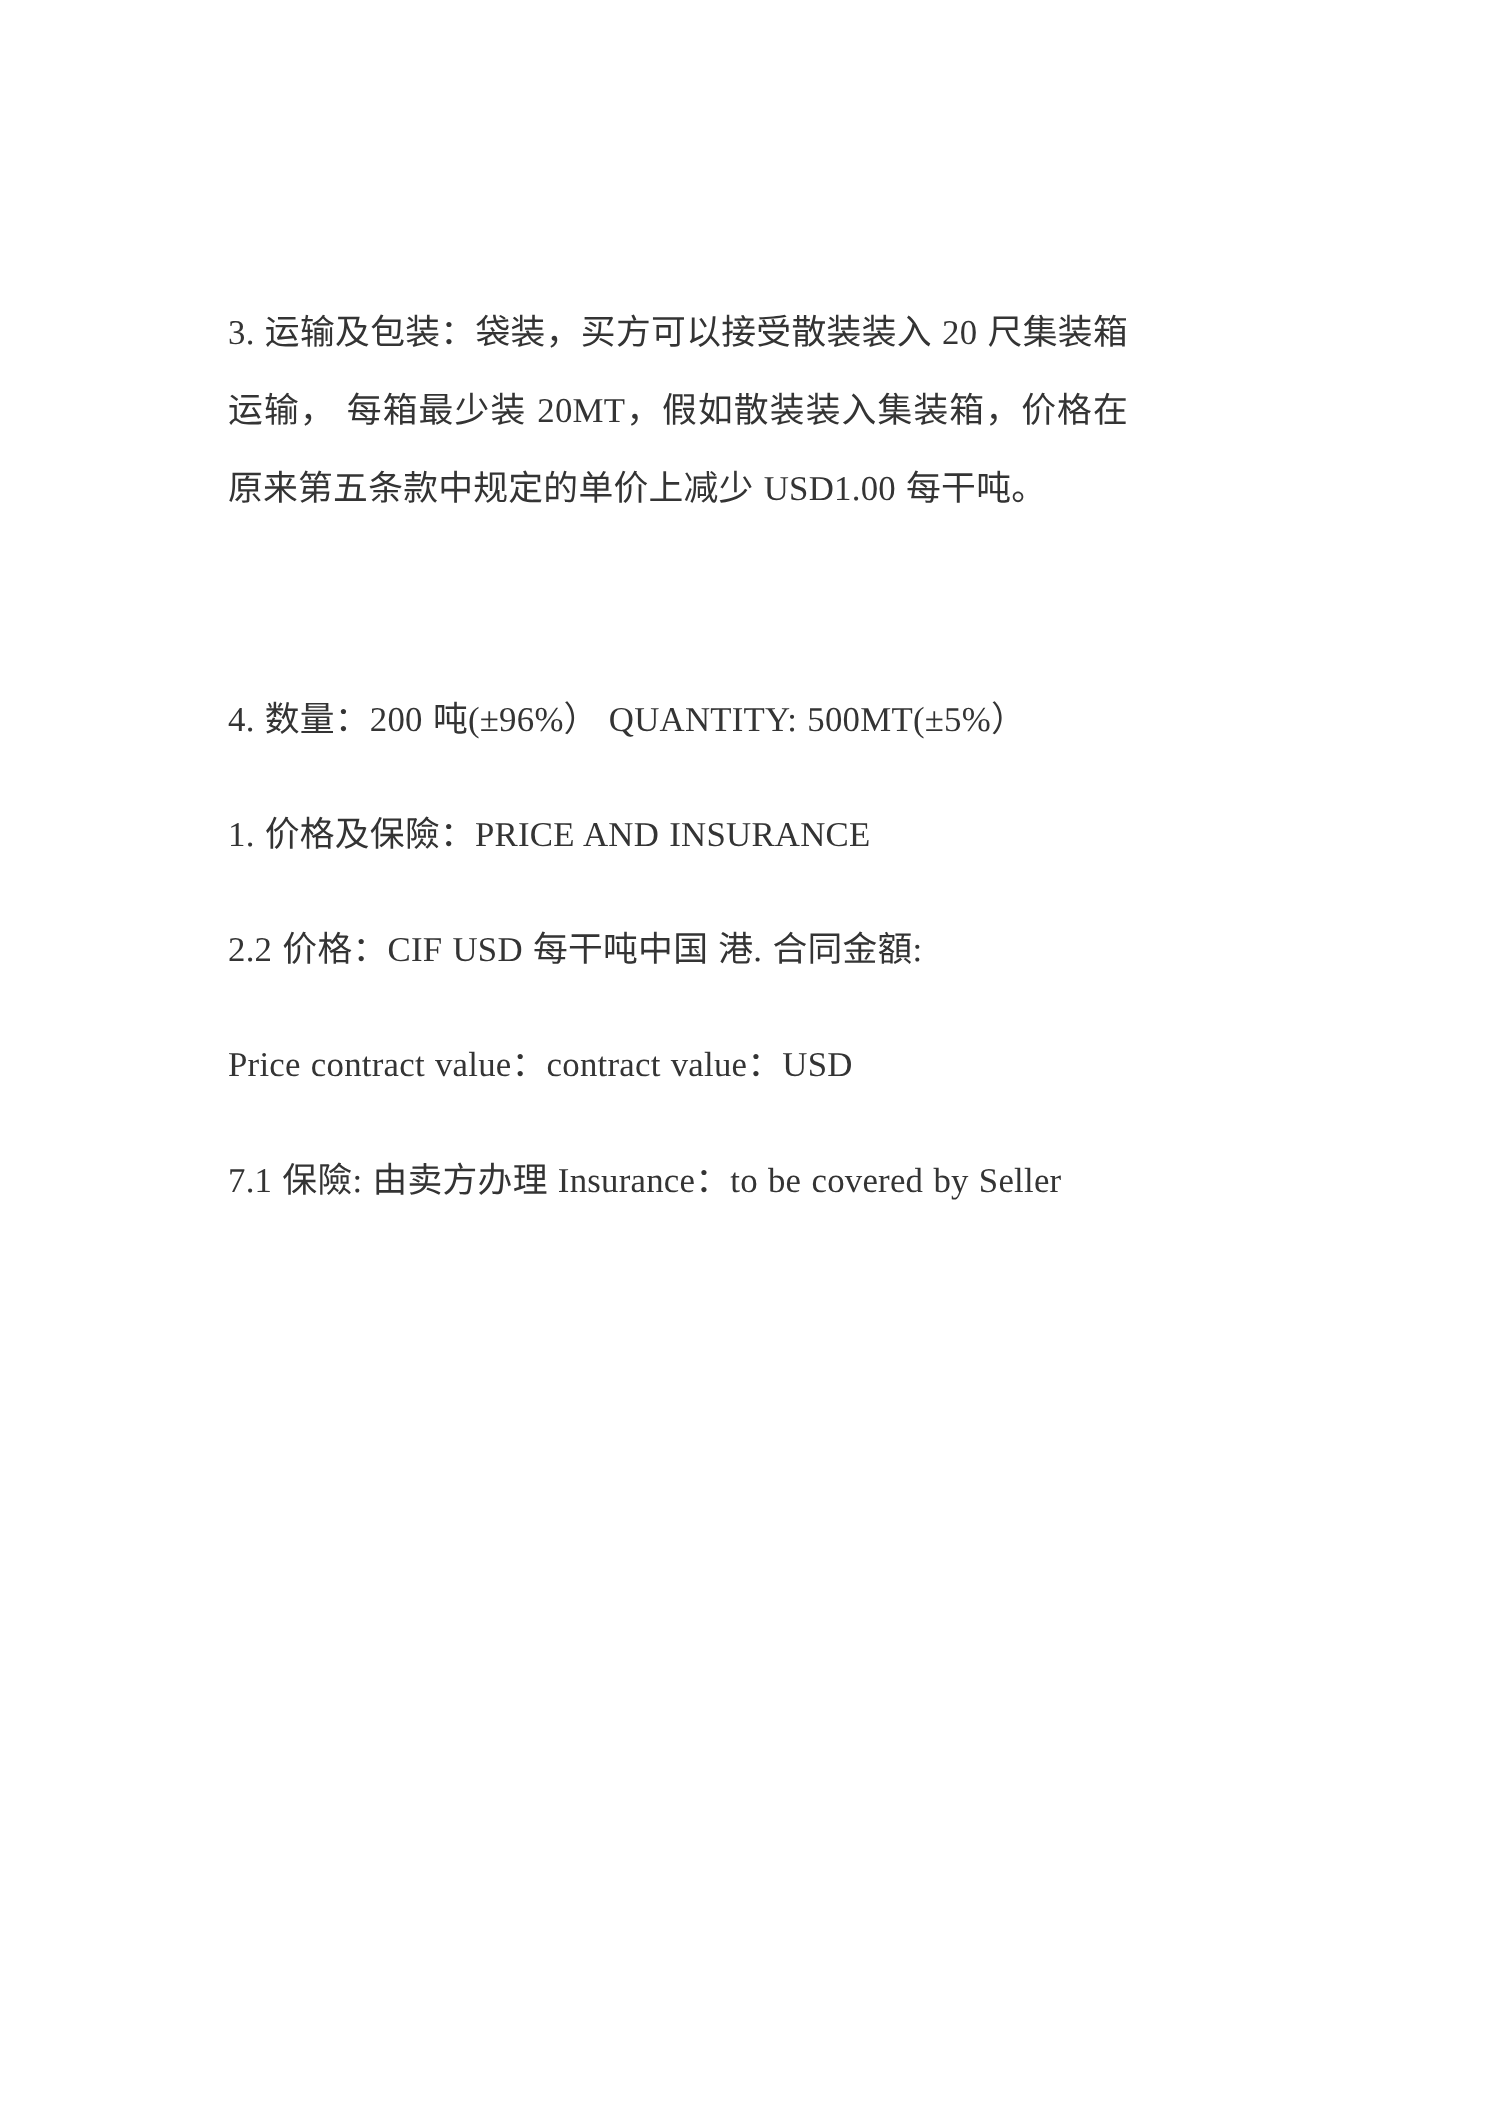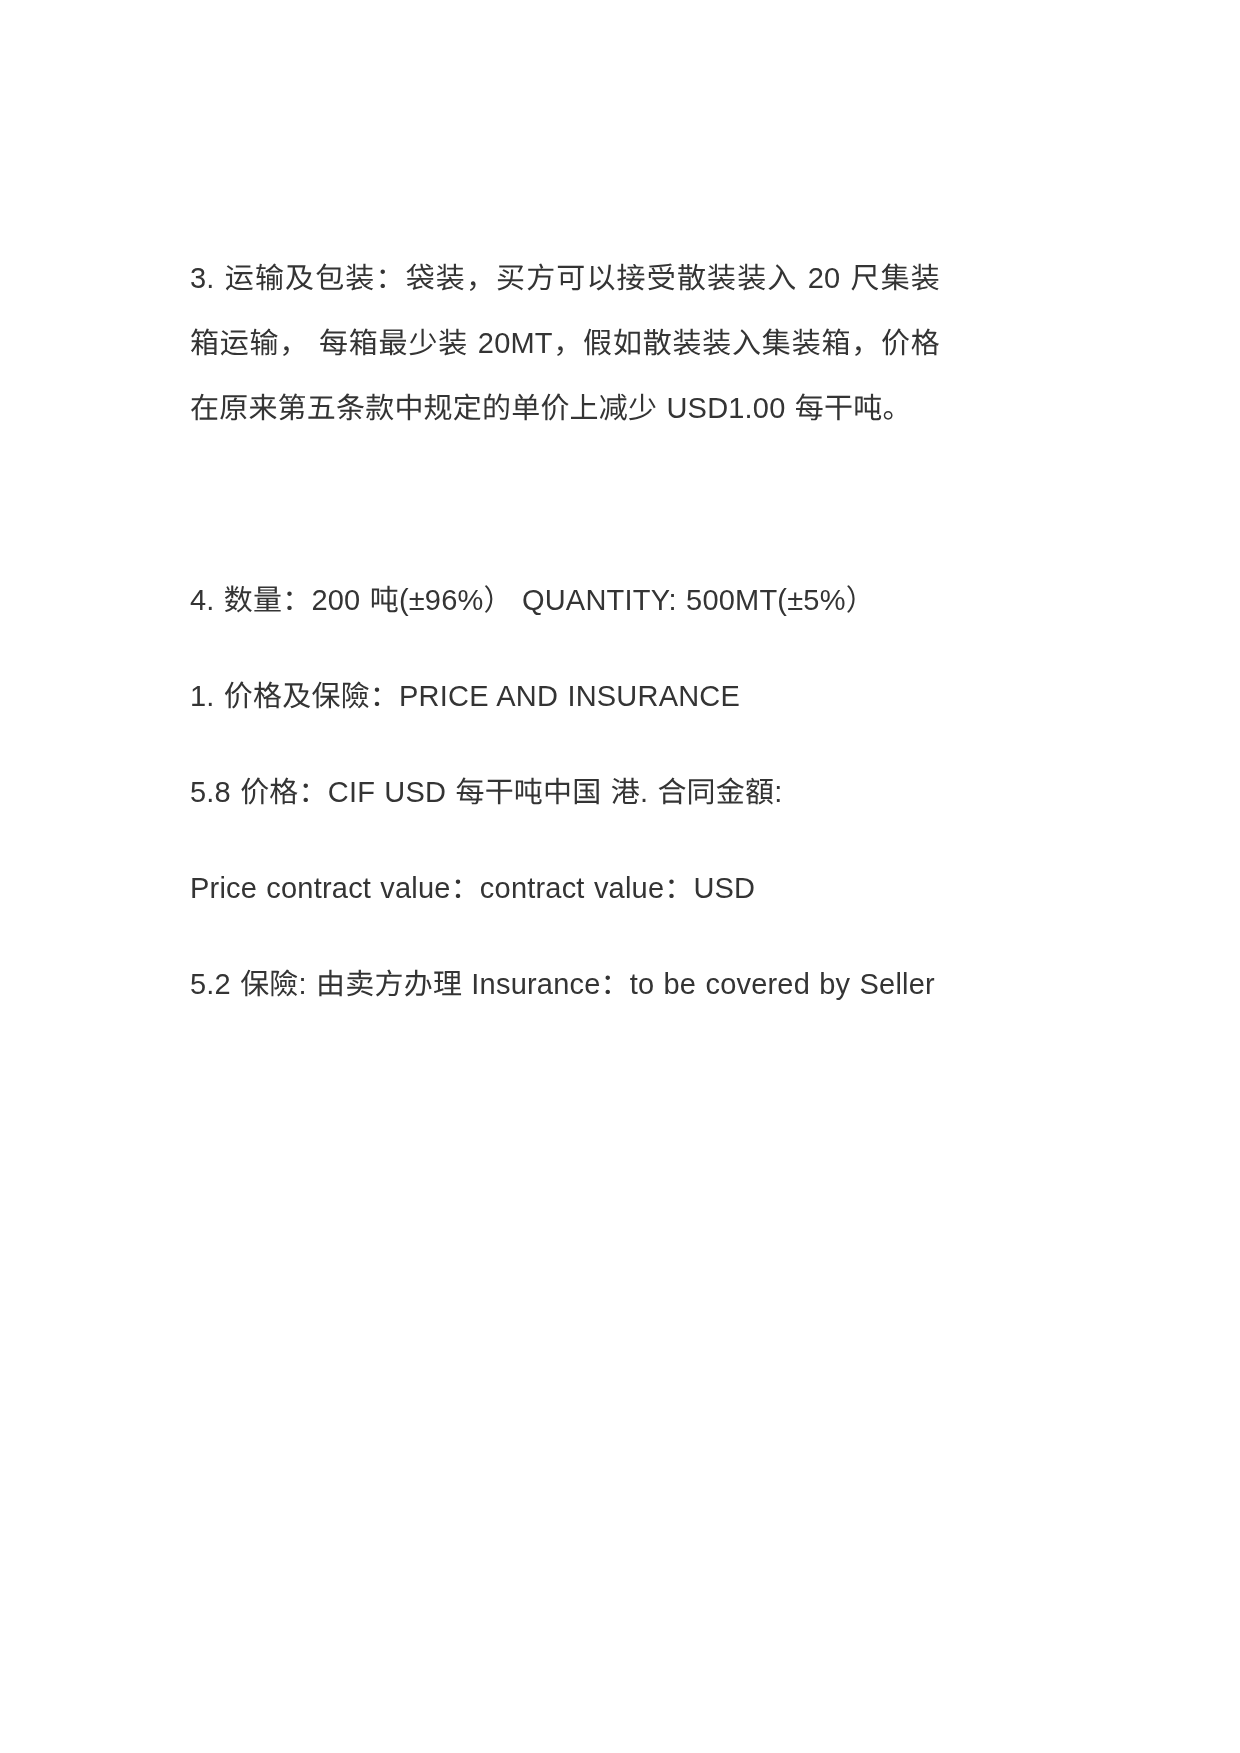--- a/index.html
+++ b/index.html
@@ -12,20 +12,21 @@
     height: 1753px;
     overflow: hidden;
     font-family: "Liberation Sans", "DejaVu Sans", sans-serif;
   }
   .page {
     box-sizing: border-box;
     width: 1020px;
     height: 1753px;
     background: #ffffff;
     padding: 246px 80px 0 190px;
+    font-family: Liberation Serif, serif;
   }
   .page p {
     margin: 0 0 31px 0;
     font-size: 29px;
     line-height: 65px;
     color: #343434;
     text-align: justify;
     letter-spacing: 0.2px;
     word-spacing: 1px;
   }
@@ -40,20 +41,20 @@
 
   <p>3. 运输及包装：袋装，买方可以接受散装装入 20 尺集装箱运输， 每箱最少装 20MT，假如散装装入集装箱，价格在原来第五条款中规定的单价上减少 USD1.00 每干吨。</p>
 
 
   <div class="blank-line"></div>
 
   <p>4. 数量：200 吨(±96%） QUANTITY: 500MT(±5%）</p>
 
   <p>1. 价格及保險：PRICE AND INSURANCE</p>
 
-  <p>5.8 价格：CIF USD 每干吨中国 港. 合同金額:</p>
+  <p>2.2 价格：CIF USD 每干吨中国 港. 合同金額:</p>
 
 
   <p>Price contract value：contract value：USD</p>
 
-  <p>5.2 保險: 由卖方办理 Insurance：to be covered by Seller</p>
+  <p>7.1 保險: 由卖方办理 Insurance：to be covered by Seller</p>
 
 </div>
 
 </body></html>

